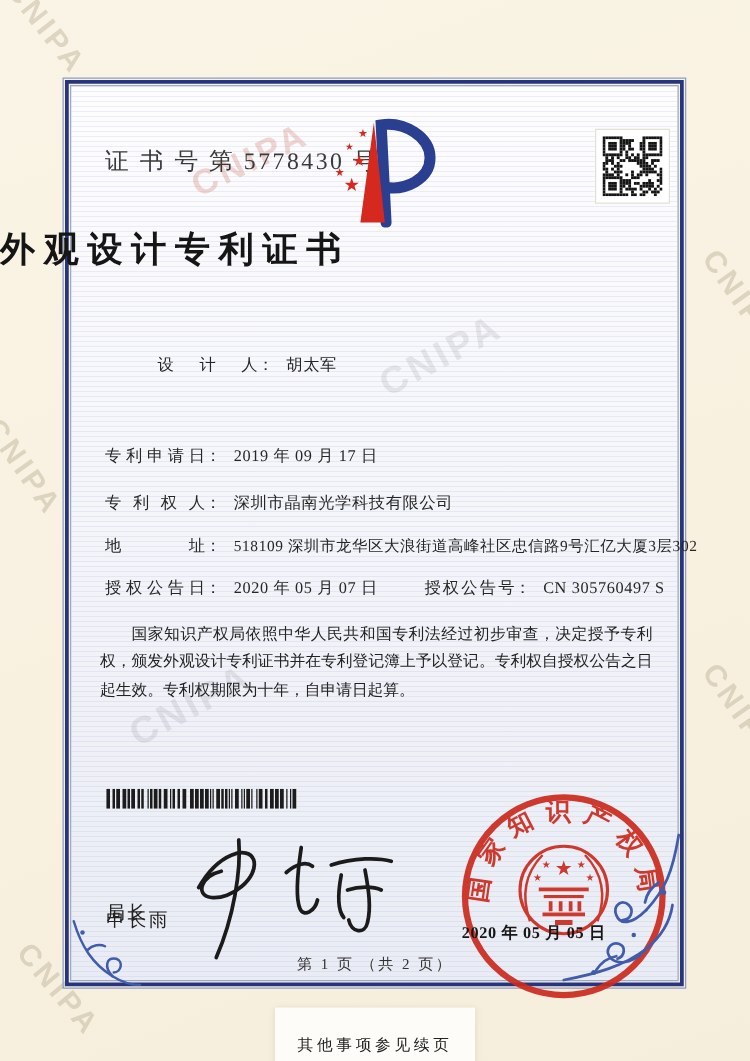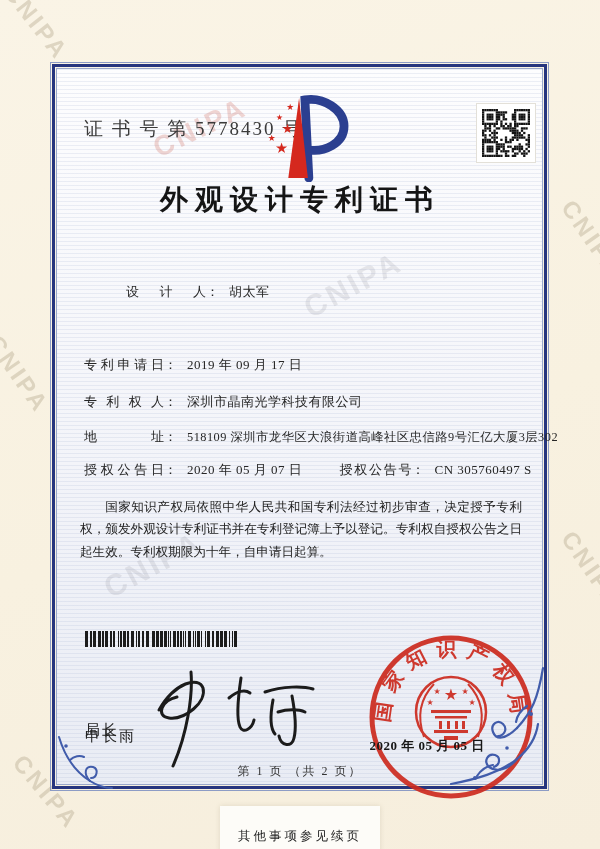--- a/index.html
+++ b/index.html
@@ -16,21 +16,21 @@
       border:1px solid #8d9cc5;padding:1px;box-sizing:border-box;}
   .frame-mid{width:100%;height:100%;border:3px solid #26357e;padding:1px;box-sizing:border-box;}
   .frame-inner{width:100%;height:100%;border:1px solid #9aa8cc;box-sizing:border-box;
       background:
         repeating-linear-gradient(180deg,rgba(165,178,210,0.20) 0 1px,transparent 1px 4px),
         linear-gradient(180deg,#fdfdfe 0%,#f3f4f9 55%,#e9ecf4 100%);}
   .cert-no{position:absolute;left:84px;top:84px;font-size:19px;letter-spacing:2px;color:#3a3a3a;margin-top:32px;}
   .logo{position:absolute;left:252px;top:94px;width:100px;height:88px;}
   .qrbox{position:absolute;left:476px;top:103px;width:60px;height:60px;background:#ffffff;
          border:1px solid #e3e0d8;box-sizing:border-box;display:flex;align-items:center;justify-content:center;}
-  .title{position:absolute;left:0;top:181px;width:100%;text-align:center;font-size:28px;
+  .title{position:absolute;left:0;top:181px;width:100%;text-align:left;font-size:28px;
          font-weight:900;letter-spacing:7px;color:#151515;}
   .frow{position:absolute;left:84px;font-size:13px;color:#262626;white-space:nowrap;}
   .flabel{display:inline-block;width:80px;text-align:justify;text-align-last:justify;vertical-align:top;}
   .fcolon{margin-right:10px;}
   .fval{letter-spacing:0.5px;}
   .grant2{margin-left:34px;}
   .body{position:absolute;left:80px;top:496px;width:442px;font-size:12.6px;line-height:1.78;
         color:#222;text-align:justify;}
   .body p{margin:0;text-indent:2em;}
   .barcode{position:absolute;left:85px;top:631px;width:156px;height:16px;}

